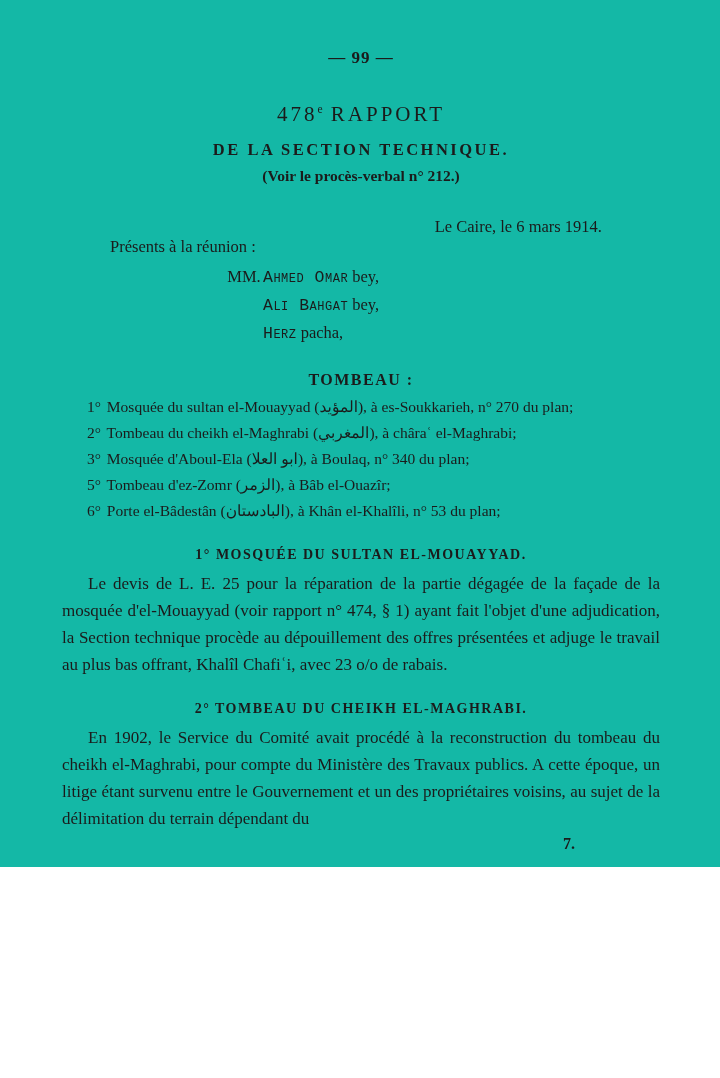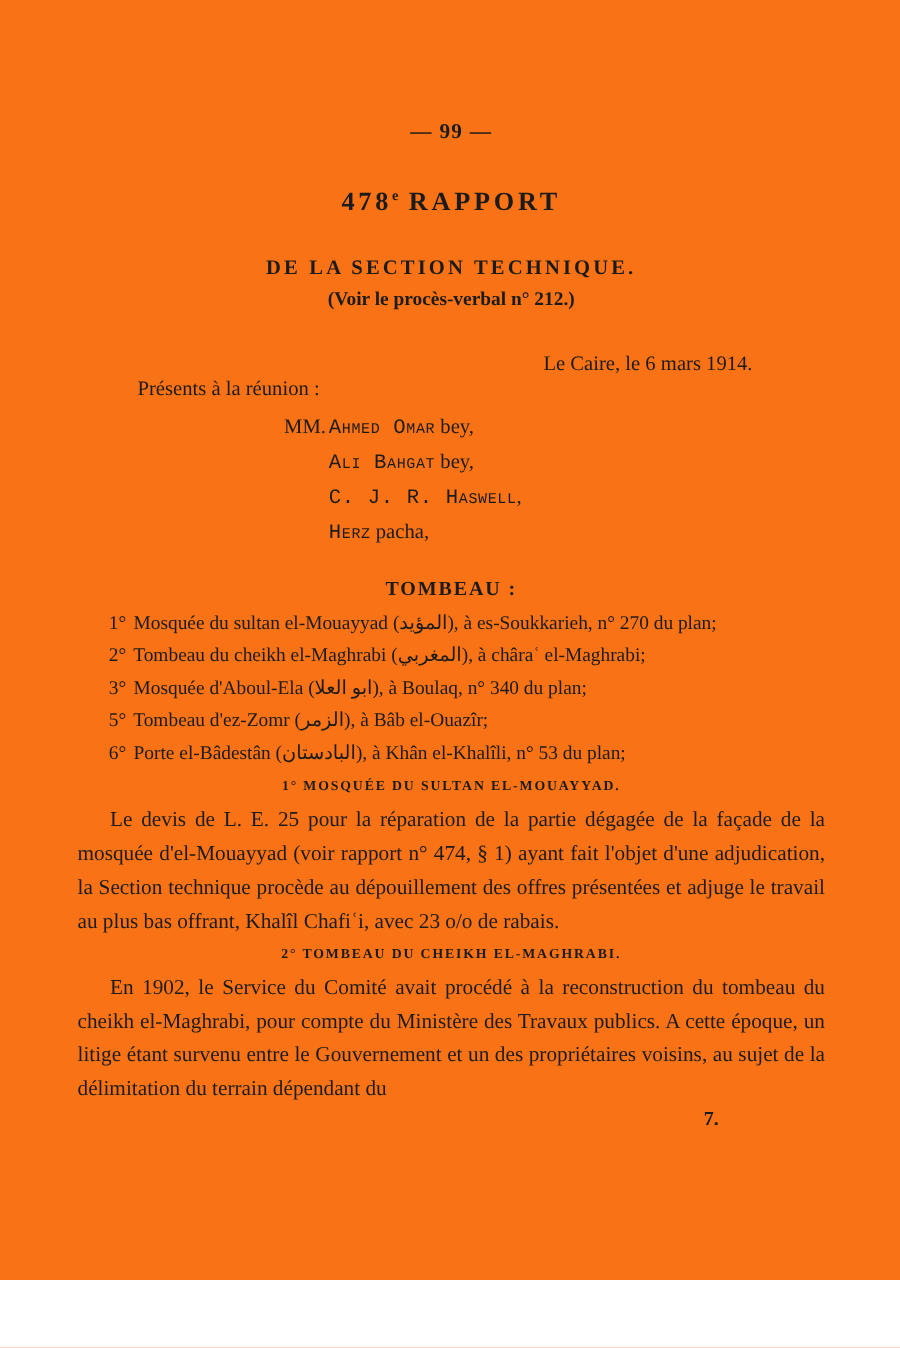--- a/index.html
+++ b/index.html
@@ -4,39 +4,39 @@
 <style>
   html, body { margin: 0; padding: 0; background: #ffffff; }
   body {
     width: 720px; height: 1078px;
     font-family: "Liberation Serif", "DejaVu Serif", serif;
     color: #1b1b1b;
     overflow: hidden;
   }
   .page {
     box-sizing: border-box;
-    width: 720px; height: 1024px;
-    padding: 95px 60px 0 62px;
-    background: #f97316;
+    width: 720px; height: 867px;
+    padding: 48px 60px 0 62px;
+    background: #14b8a6;
   }
   .folio { text-align: center; font-weight: bold; font-size: 17px; letter-spacing: 1px; }
-  .title { text-align: center; font-weight: bold; font-size: 21px; letter-spacing: 3px; margin-top: 34px; }
+  .title { text-align: center; font-weight: normal; font-size: 21px; letter-spacing: 3px; margin-top: 34px; }
   .title sup { font-size: 0.55em; letter-spacing: 0; }
-  .subtitle { text-align: center; font-weight: bold; font-size: 16.5px; letter-spacing: 2.5px; margin-top: 30px; }
+  .subtitle { text-align: center; font-weight: bold; font-size: 16.5px; letter-spacing: 2.5px; margin-top: 13px; }
   .ref { text-align: center; font-weight: bold; font-size: 15.5px; margin-top: 7px; }
   .dateline { text-align: right; padding-right: 58px; font-size: 16.5px; margin-top: 32px; }
   .presents { padding-left: 48px; font-size: 16.5px; }
   .attendees { margin-left: 163px; margin-top: 6px; font-size: 16.5px; line-height: 27px; }
   .attendee-row .prefix { display: inline-block; width: 38px; text-align: center; }
   .sc { font-variant: small-caps; letter-spacing: 0.5px; font-family: Liberation Mono, monospace; }
   .sommaire-title { text-align: center; font-weight: bold; font-size: 16px; letter-spacing: 1.5px; margin-top: 24px; }
   .sommaire { margin-top: 5px; font-size: 15.5px; line-height: 26px; }
   .som-item { padding-left: 42px; text-indent: -17px; }
   .som-num { margin-right: 2px; }
-  .section-heading { text-align: center; font-weight: bold; font-size: 11px; letter-spacing: 1.5px; margin-top: 7px; }
+  .section-heading { text-align: center; font-weight: bold; font-size: 14px; letter-spacing: 1.5px; margin-top: 23px; }
   .body-para {
     font-size: 17px; line-height: 27px;
     text-align: justify; text-indent: 26px;
     margin: 7px 0 0 0;
   }
   .sig { text-align: right; padding-right: 85px; font-weight: bold; font-size: 16px; margin-top: 3px; }
 </style>
 </head>
 <body>
 
@@ -50,21 +50,20 @@
 
   <div class="ref">(Voir le procès-verbal n° 212.)</div>
 
   <div class="dateline">Le Caire, le 6 mars 1914.</div>
 
   <div class="presents">Présents à la réunion :</div>
 
   <div class="attendees">
     <div class="attendee-row"><span class="prefix">MM.</span><span class="sc">Ahmed Omar</span><span> bey,</span></div>
     <div class="attendee-row"><span class="prefix"></span><span class="sc">Ali Bahgat</span><span> bey,</span></div>
-    <div class="attendee-row"><span class="prefix"></span><span class="sc">C. J. R. Haswell</span><span>,</span></div>
     <div class="attendee-row"><span class="prefix"></span><span class="sc">Herz</span><span> pacha,</span></div>
   </div>
 
   <div class="sommaire-title">TOMBEAU :</div>
 
   <div class="sommaire">
     <div class="som-item"><span class="som-num">1°</span> <span>Mosquée du sultan el-Mouayyad (المؤيد), à es-Soukkarieh, n° 270 du plan;</span></div>
     <div class="som-item"><span class="som-num">2°</span> <span>Tombeau du cheikh el-Maghrabi (المغربي), à châraʿ el-Maghrabi;</span></div>
     <div class="som-item"><span class="som-num">3°</span> <span>Mosquée d'Aboul-Ela (ابو العلا), à Boulaq, n° 340 du plan;</span></div>
     <div class="som-item"><span class="som-num">5°</span> <span>Tombeau d'ez-Zomr (الزمر), à Bâb el-Ouazîr;</span></div>

